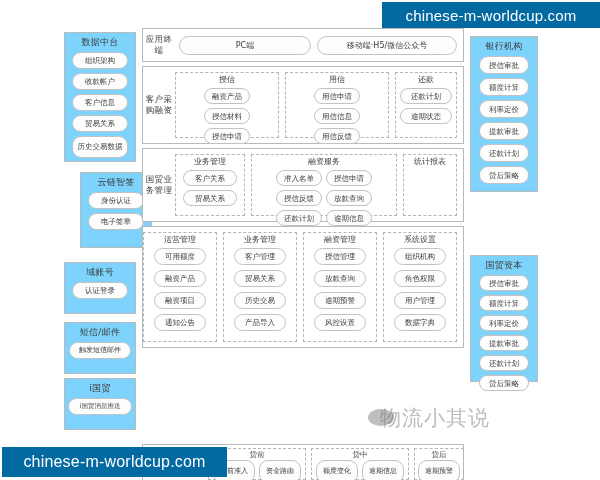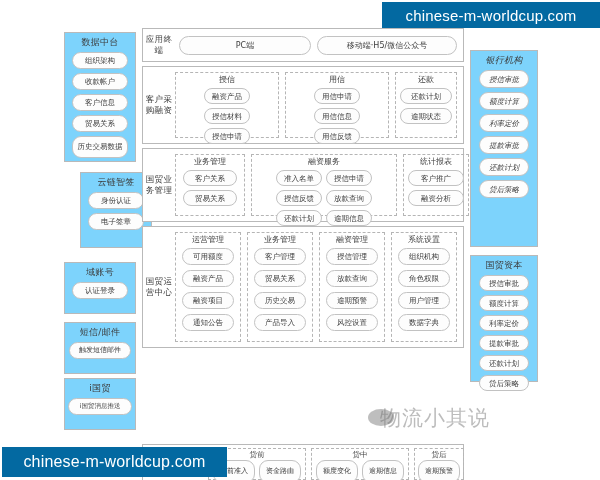--- a/index.html
+++ b/index.html
@@ -218,21 +218,21 @@
 <div class="panel left-panel" id="lp3" style="top:322px;height:52px;">
   <div class="panel-title">短信/邮件</div>
   <div class="pill" style="margin-left:4px;margin-right:4px;font-size:7px;">触发短信邮件</div>
 </div>
 
 <div class="panel left-panel" id="lp4" style="top:378px;height:52px;">
   <div class="panel-title">i国贸</div>
   <div class="pill" style="margin-left:3px;margin-right:3px;font-size:6.5px;">i国贸消息推送</div>
 </div>
 
-<div class="panel right-panel" id="rp0" style="top:50px;height:197px;font-style:italic;">
+<div class="panel right-panel" id="rp0" style="top:36px;height:156px;">
   <div class="panel-title">银行机构</div>
   <div class="pill">授信审批</div>
   <div class="pill">额度计算</div>
   <div class="pill">利率定价</div>
   <div class="pill">提款审批</div>
   <div class="pill">还款计划</div>
   <div class="pill">贷后策略</div>
 </div>
 
 <div class="panel right-panel" id="rp1" style="top:255px;height:127px;">
@@ -302,30 +302,25 @@
           <div class="pill">准入名单</div>
           <div class="pill">授信申请</div>
           <div class="pill">授信反馈</div>
           <div class="pill">放款查询</div>
           <div class="pill">还款计划</div>
           <div class="pill">逾期信息</div>
         </div>
       </div>
       <div class="group">
         <div class="group-title">统计报表</div>
-        <div class="group-grid">
-          <div class="pill">客户推广</div>
-          <div class="pill">融资分析</div>
-        </div>
       </div>
     </div>
   </div>
 
   <div class="center-row" id="row-operation">
-    <div class="row-label">国贸运营中心</div>
     <div class="row-body">
       <div class="group">
         <div class="group-title">运营管理</div>
         <div class="group-grid">
           <div class="pill">可用额度</div>
           <div class="pill">融资产品</div>
           <div class="pill">融资项目</div>
           <div class="pill">通知公告</div>
         </div>
       </div>

